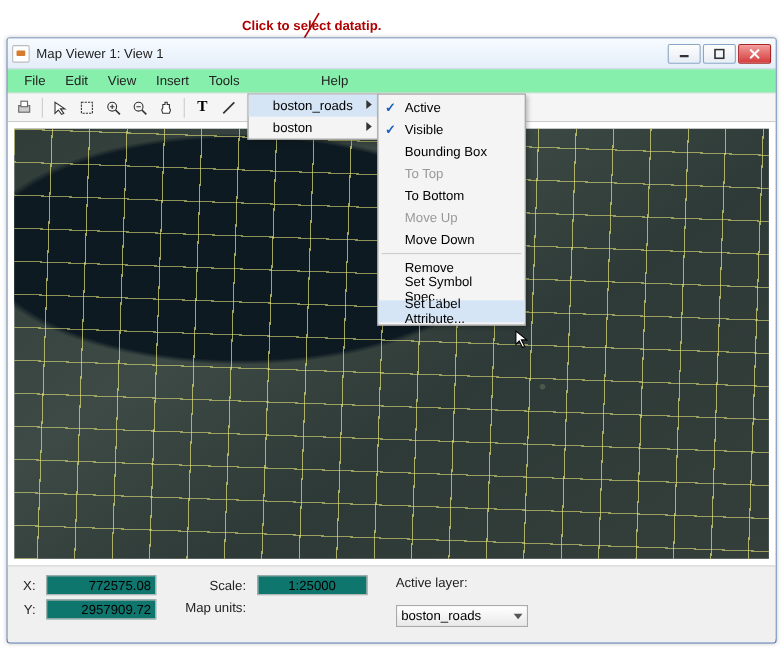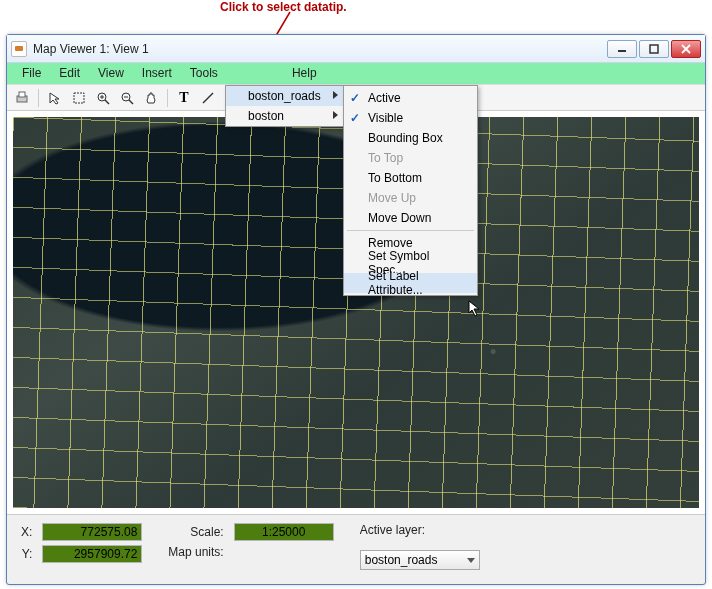--- a/index.html
+++ b/index.html
@@ -1,17 +1,17 @@
 <!DOCTYPE html>
 <html><head>
 <meta charset="utf-8">
 <style>
   * { box-sizing: border-box; margin: 0; padding: 0; font-family: "Segoe UI", Tahoma, sans-serif; font-size: 12px; }
   body { background: #fff; width: 712px; height: 589px; position: relative; overflow: hidden; }
-  .caption { position: absolute; top: 0; left: 220px; color: #b00000; font-weight: bold; font-size: 12px; }
+  .caption { position: absolute; top: 16px; left: 220px; color: #b00000; font-weight: bold; font-size: 12px; }
   .arrow-svg { position: absolute; top: 8px; left: 260px; pointer-events: none; }
   .window { position: absolute; top: 34px; left: 6px; width: 700px; height: 551px; border: 1px solid #5b7fb3; border-radius: 3px; background: #f0f0f0; box-shadow: 0 0 4px rgba(0,0,0,0.2); }
   .titlebar { height: 28px; background: linear-gradient(#f7fbff,#e4eef9); border-bottom: 1px solid #c8d6e8; display: flex; align-items: center; padding: 0 4px; }
   .app-icon { width: 16px; height: 16px; margin-right: 6px; background: #fff; border: 1px solid #bbb; border-radius: 2px; display:flex; align-items:center; justify-content:center;}
   .app-icon span{ width:8px;height:5px;background:#d67c2f;border-radius:1px;display:block;}
   .title-text { flex: 1; color: #222; }
   .winbtns { display: flex; gap: 2px; }
   .winbtn { width: 30px; height: 18px; border: 1px solid #8aa7c4; border-radius: 2px; background: linear-gradient(#fdfdfd,#e8eef6); display: flex; align-items: center; justify-content: center; }
   .winbtn.close { background: linear-gradient(#f29b9b,#d43c3c); border-color:#a22; color:#fff; font-weight:bold;}
   .winbtn svg{display:block}
@@ -37,21 +37,21 @@
   .submenu2 { position: absolute; top: 85px; left: 343px; width: 135px; background: #f4f4f4; border: 1px solid #999; box-shadow: 2px 2px 4px rgba(0,0,0,0.25); padding:2px 0;}
   .submenu2 .row { display: flex; align-items: center; height: 20px; padding: 0 8px 0 24px; position: relative; }
   .submenu2 .row.hl { background:#d6e5f5;}
   .submenu2 .row.disabled { color:#999; }
   .submenu2 .check { position:absolute; left:6px; top:3px; color:#1a5fbf; font-weight:bold;}
   .submenu2 .sep { height:1px; background:#ccc; margin:2px 3px;}
   .cursor-img { position:absolute; top: 300px; left: 468px; width:14px;height:18px; pointer-events:none;}
   .status { height: 66px; background:#f0f0f0; padding: 8px 14px; display:flex; gap: 26px; align-items:flex-start; flex-wrap:wrap;}
   .sgroup { display:grid; grid-template-columns:auto auto; gap:4px 8px; align-items:center;}
   .slabel { text-align:right; padding-right:2px; color:#222;}
-  .field { width:100px; height:18px; border:1px solid #b5b5b5; background:#4d7c0f; padding:0 4px; text-align:right; line-height:16px;}
+  .field { width:100px; height:18px; border:1px solid #b5b5b5; background:#0f766e; padding:0 4px; text-align:right; line-height:16px;}
   .field.center{text-align:center;}
   .combo { width:120px; height:20px; border:1px solid #aaa; background:linear-gradient(#fff,#e9e9e9); display:flex; align-items:center; padding:0 4px; position:relative;}
   .combo .caret{position:absolute;right:4px;top:7px;width:0;height:0;border-left:4px solid transparent;border-right:4px solid transparent;border-top:5px solid #555;}
   .sgroup.vert{grid-template-columns:auto; gap:13px;}
 </style>
 </head>
 <body>
 
 <div class="caption">Click to select datatip.</div>
 <svg class="arrow-svg" width="40" height="60">

